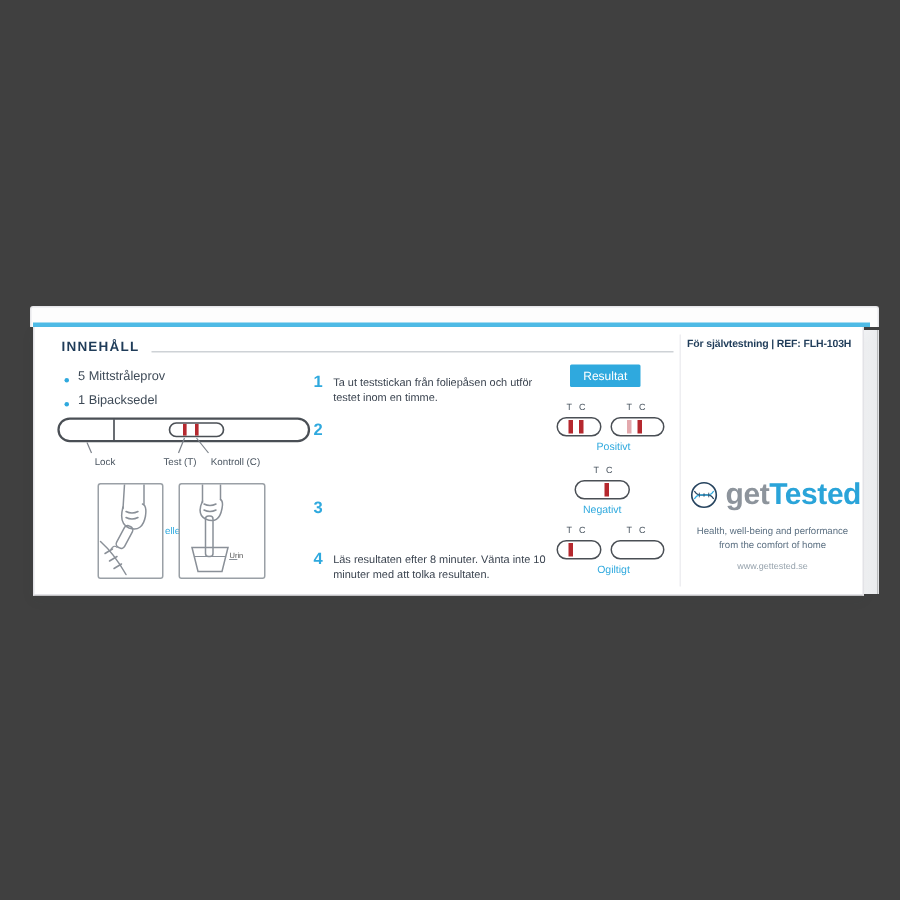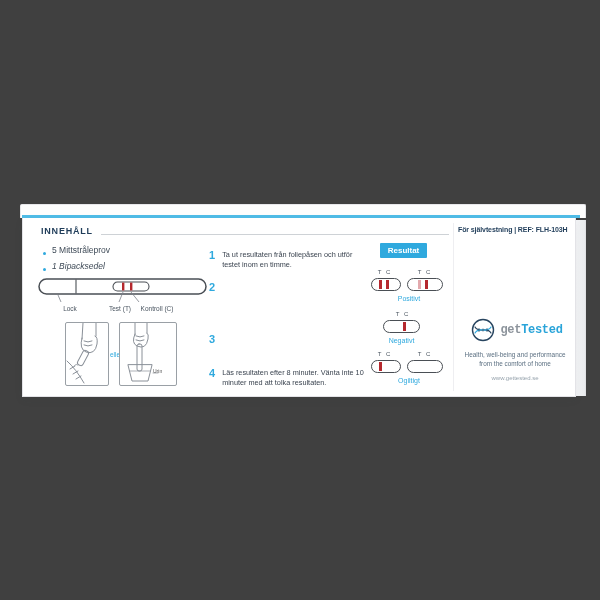--- a/index.html
+++ b/index.html
@@ -15,53 +15,53 @@
   .box-side{position:absolute;left:576px;top:220px;width:9px;height:176px;
        background:linear-gradient(to right,#f4f5f7,#e9ebed);border-right:1px solid #e0e1e4;}
   .vdivider{position:absolute;left:430px;top:5px;width:1px;height:168px;background:#eeeef1;}
   
   .innehall{position:absolute;left:18px;top:8px;font-size:9px;font-weight:bold;color:#1f3c59;
             letter-spacing:.8px;}
   .hrule{position:absolute;left:78px;top:16px;width:348px;height:1px;background:#ced2d6;}
   .bullet{position:absolute;left:20px;display:flex;align-items:flex-end;gap:6px;}
   .bullet .dot{width:3px;height:3px;border-radius:50%;background:#2fa9de;flex:none;}
   .bullet .btxt{font-size:8.5px;color:#3e4a57;}
-  .b1{top:27px;} .b2{top:43px;font-style:italic;}
+  .b1{top:27px;} .b2{top:43px;}
   .stick-svg{position:absolute;left:15px;top:60px;}
   .stick-label{position:absolute;transform:translateX(-50%);font-size:6.5px;color:#4a5560;
                white-space:nowrap;top:87px;}
   .lab-lock{left:47px;} .lab-test{left:97px;} .lab-ctrl{left:134px;}
   .illus{position:absolute;top:104px;height:64px;border:1px solid #9aa0a6;border-radius:2px;
          background:#fff;box-sizing:border-box;}
   .illus-left{left:42px;width:44px;}
   .illus-right{left:96px;width:58px;}
   .eller{position:absolute;left:87px;top:133px;font-size:6.5px;color:#2fa9de;}
   .urin{position:absolute;left:130px;top:150px;font-size:5px;color:#555;}
   
   .step{position:absolute;left:186px;width:168px;display:flex;gap:7px;}
   .step .num{font-size:11px;font-weight:bold;color:#2fa9de;line-height:1;flex:none;}
   .step .stext{font-size:7.3px;color:#3b4450;line-height:1.4;width:150px;}
   .s1{top:32px;} .s2{top:64px;} .s3{top:116px;} .s4{top:150px;}
   
   .res-badge{position:absolute;left:357px;top:25px;width:47px;height:15px;background:#2fa9de;
-             color:#fff;font-size:8px;font-weight:bold;display:flex;align-items:center;
+             color:#fff;font-size:8px;font-weight:normal;display:flex;align-items:center;
              justify-content:center;border-radius:1px;}
   .tc{position:absolute;width:22px;text-align:center;font-size:6px;color:#4a5560;
       word-spacing:3px;white-space:nowrap;}
   .rstick{position:absolute;height:13px;background:#fff;border:1.5px solid #4a4f55;
           border-radius:6.5px;box-sizing:border-box;}
   .rline{position:absolute;top:1px;bottom:1px;width:2.5px;background:#b5282e;}
   .rline.faint{background:#e3a9ad;}
   .res-label{position:absolute;text-align:center;font-size:7px;color:#2fa9de;}
   
   .ref-header{position:absolute;left:435px;top:8px;width:118px;font-size:7px;font-weight:bold;
               color:#1f3c59;white-space:nowrap;letter-spacing:-.1px;}
   .logo-row{position:absolute;left:437px;top:100px;width:114px;display:flex;align-items:center;
             justify-content:center;gap:5px;}
-  .brand{font-size:12px;font-weight:bold;letter-spacing:-.3px;line-height:1;font-family:Liberation Mono, monospace;}
+  .brand{font-size:20px;font-weight:bold;letter-spacing:-.3px;line-height:1;}
   .brand .g{color:#8d949c;} .brand .t{color:#2aa4d9;}
   .tag{position:absolute;left:430px;width:124px;text-align:center;font-size:6.4px;color:#5c7082;}
   .tag1{top:133px;} .tag2{top:142px;}
   .website{position:absolute;left:430px;width:124px;text-align:center;font-size:6px;color:#97a3ad;top:157px;}
 </style>
 </head>
 <body>
 
 <div class="scene">
   <div class="lid"></div>
@@ -126,21 +126,21 @@
           <path d="M8,42 L12,58 L28,58 L32,42 Z"></path>
           <path d="M10,48 L30,48" stroke-width="0.7"></path>
           <path d="M33,50 L38,50" stroke-width="0.7"></path>
         </g>
       </svg>
     </div>
     <span class="urin">Urin</span>
 
     <div class="step s1">
       <span class="num">1</span>
-      <span class="stext">Ta ut resultaten från foliepåsen och utför testet inom en timme.</span>
+      <span class="stext">Ta ut teststickan från foliepåsen och utför testet inom en timme.</span>
     </div>
     <div class="step s2">
       <span class="num">2</span>
     </div>
     <div class="step s3">
       <span class="num">3</span>
     </div>
     <div class="step s4">
       <span class="num">4</span>
       <span class="stext">Läs resultaten efter 8 minuter. Vänta inte 10 minuter med att tolka resultaten.</span>

